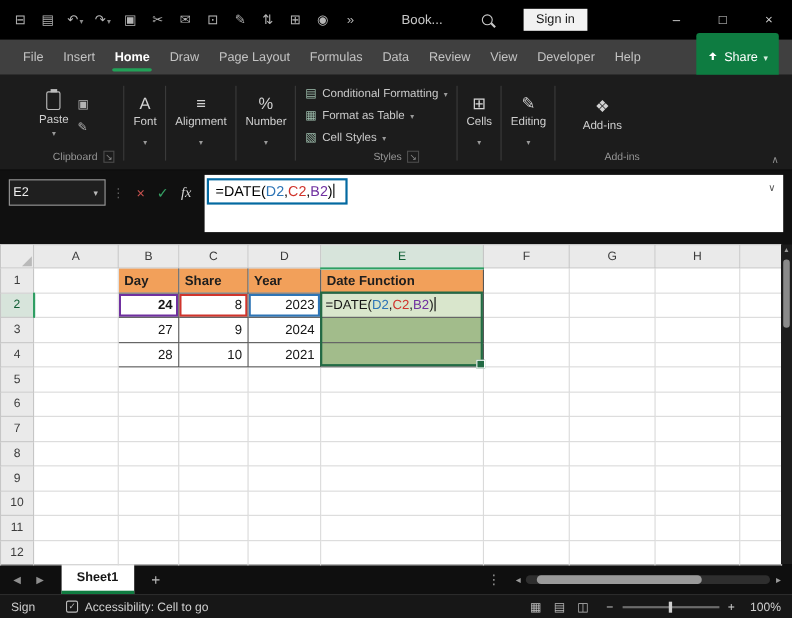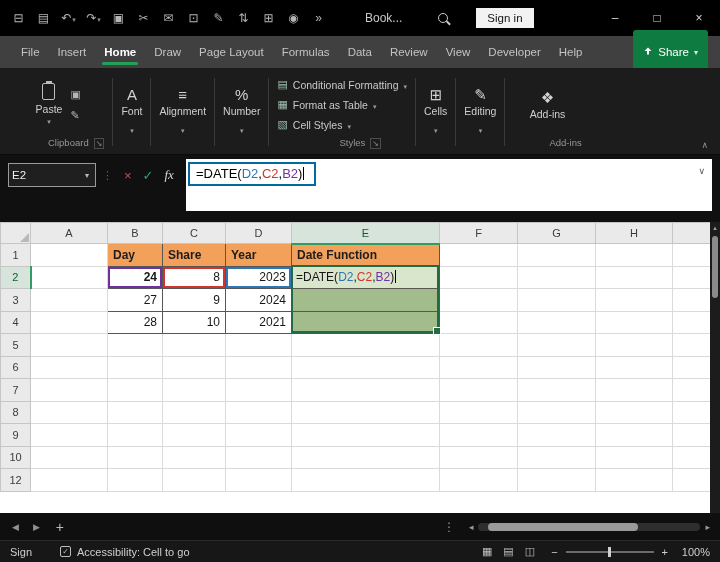--- a/index.html
+++ b/index.html
@@ -420,20 +420,32 @@
           <td></td>
           <td></td>
           <td></td>
           <td></td>
           <td></td>
           <td></td>
           <td></td>
           <td></td>
         </tr>
     <tr>
+          <th class="rh">11</th>
+          <td></td>
+          <td></td>
+          <td></td>
+          <td></td>
+          <td></td>
+          <td></td>
+          <td></td>
+          <td></td>
+          <td></td>
+        </tr>
+    <tr>
           <th class="rh">12</th>
           <td></td>
           <td></td>
           <td></td>
           <td></td>
           <td></td>
           <td></td>
           <td></td>
           <td></td>
           <td></td>
@@ -446,20 +458,21 @@
 <div class="vscroll">
   <span class="arr">▴</span>
   <div class="vthumb"></div>
 </div>
 
 <div class="sheetbar">
   <div class="snav">
     <span>◀</span>
     <span>▶</span>
   </div>
+  <div class="stab">Sheet1</div>
   <span class="addsheet">+</span>
   <span class="sdots">⋮</span>
   <div class="hs">
     <span class="arr">◂</span>
     <div class="htrack">
         <div class="hthumb"></div>
       </div>
     <span class="arr">▸</span>
   </div>
 </div>

